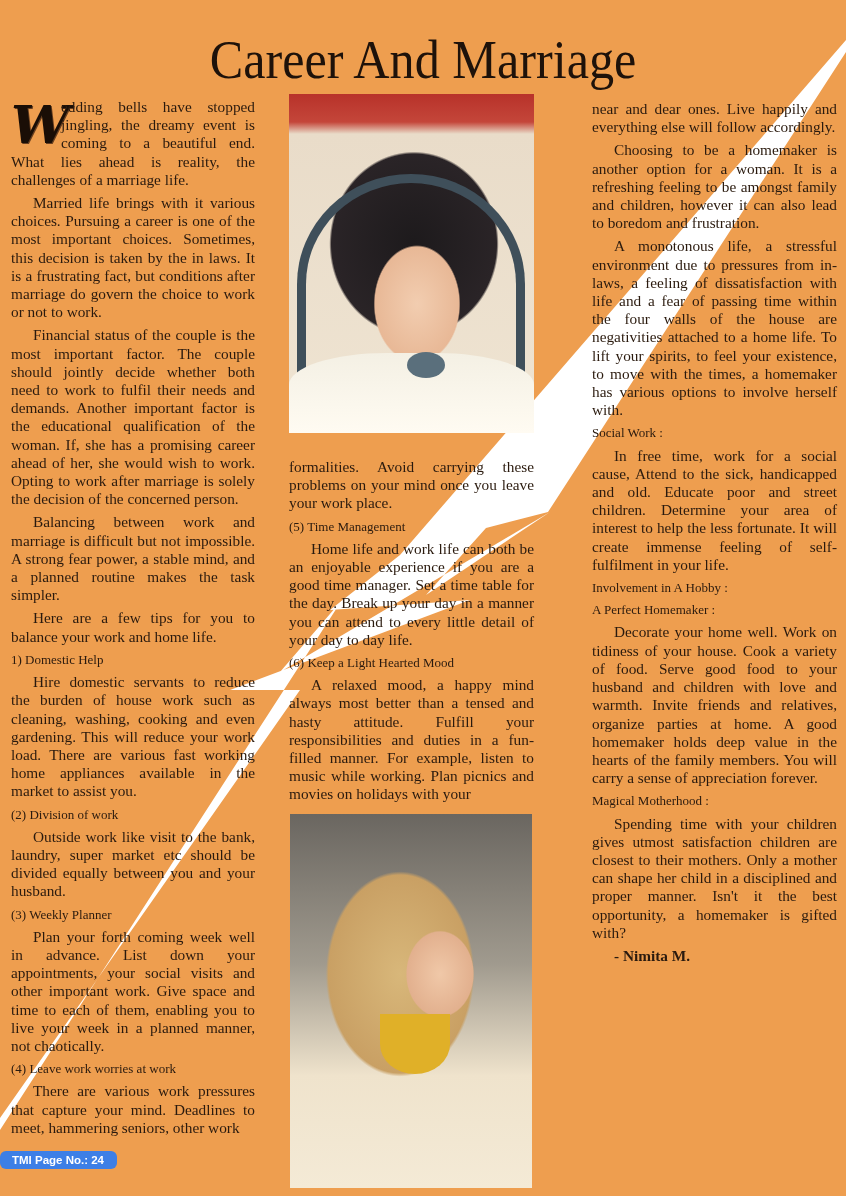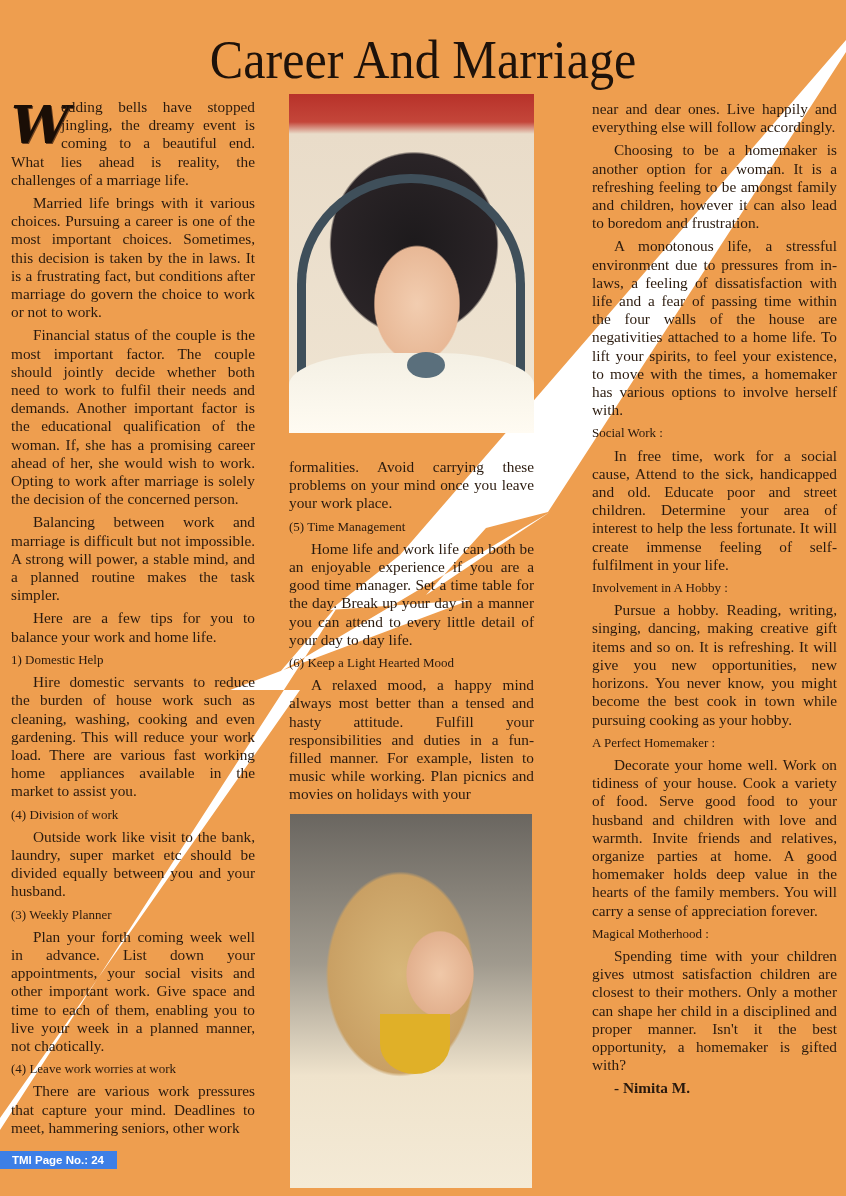--- a/index.html
+++ b/index.html
@@ -49,21 +49,21 @@
         radial-gradient(ellipse 55px 70px at 150px 160px, #f0c8a8 0%, #e2b08e 60%, rgba(0,0,0,0) 62%),
         radial-gradient(ellipse 130px 180px at 110px 160px, #d8b77a 0%, #c9a064 55%, rgba(0,0,0,0) 57%),
         linear-gradient(180deg, #6a6660 0%, #a09a8e 40%, #efe3cc 70%, #f4ead6 100%);
     }
     .photo2 .necklace { position: absolute; left: 90px; top: 200px; width: 70px; height: 60px; background: #e0b028; border-radius: 0 0 50% 50%; }
     .photo-label { position: absolute; left: 0; bottom: 0; font-size: 0; }
     .pagetag {
       position: absolute; left: 0; top: 1151px; width: 117px; height: 18px; z-index: 4;
       background: #3d7fe6; color: #ffffff;
       font-family: "Liberation Sans", "DejaVu Sans", sans-serif; font-weight: bold;
-      font-size: 11.5px; line-height: 18px; padding-left: 12px; box-sizing: border-box;
+      font-size: 11.5px; line-height: 18px; padding-left: 12px; box-sizing: border-box; border-radius: 6px;
     }
     .signature { font-weight: bold; margin-top: 8px; text-indent: 0; }
   </style>
 </head>
 <body>
 
 <svg class="bolt" viewBox="0 0 846 1196" xmlns="http://www.w3.org/2000/svg">
   <polygon fill="#FFFFFF" points="846,40 846,52 548,512 486,528 426,595 550,512 280,672 342,600 0,1130 0,1118 300,690 230,690 470,600 330,610 400,555 846,40"></polygon>
   <polygon fill="#FFFFFF" points="846,42 846,54 600,330 560,410 545,440 470,520 400,560 520,520 300,700 350,650 0,1128 0,1110 290,700 240,690 290,650 400,595 460,520 520,440 560,380" opacity="0"></polygon>
 </svg>
@@ -81,25 +81,25 @@
   <div class="necklace"></div>
   <span class="photo-label">Bride in embroidered veil with gold jewellery</span>
 </div>
 
 <div class="col col1">
   <p class="noind">
     <span class="dropcap">W</span><span>edding bells have stopped jingling, the dreamy event is coming to a beautiful end. What lies ahead is reality, the challenges of a marriage life.</span>
   </p>
   <p>Married life brings with it various choices.  Pursuing a career is one of the most important choices. Sometimes, this decision is taken by the in laws. It is a frustrating fact, but conditions after marriage do govern the choice to work or not to work.</p>
   <p>Financial status of the couple is the most important factor. The couple should jointly decide whether both need to work to fulfil their needs and demands. Another important factor is the educational qualification of the woman.  If, she has a promising career ahead of her, she would wish to work. Opting to work after marriage is solely the decision of the concerned person.</p>
-  <p>Balancing between work and marriage is difficult but not impossible. A strong will power, a stable mind, and a planned routine makes the task simpler.</p>
+  <p>Balancing between work and marriage is difficult but not impossible. A strong fear power, a stable mind, and a planned routine makes the task simpler.</p>
   <p>Here are a few tips for you to balance your work and home life.</p>
   <h3>1)  Domestic Help</h3>
   <p>Hire domestic servants to reduce the burden of house work such as cleaning, washing, cooking and even gardening.  This will reduce your work load.  There are various fast working home appliances available in the market to assist you.</p>
-  <h3>(4)  Division of work</h3>
+  <h3>(2)  Division of work</h3>
   <p>Outside work like visit to the bank, laundry, super market etc should be divided equally between you and your husband.</p>
   <h3>(3)  Weekly Planner</h3>
   <p>Plan your forth coming week well in advance.  List down your appointments, your social visits and other important work.  Give space and time to each of them, enabling you to live your week in a planned manner, not chaotically.</p>
   <h3>(4)  Leave work worries at work</h3>
   <p>There are various work pressures that capture your mind.  Deadlines to meet, hammering seniors, other work</p>
 </div>
 
 <div class="col col2">
   <p class="noind">formalities.  Avoid carrying these problems on your mind once you leave your work place.</p>
   <h3>(5)  Time Management</h3>
@@ -108,21 +108,20 @@
   <p>A relaxed mood, a happy mind always most better than a tensed and hasty attitude.  Fulfill your responsibilities and duties in a fun-filled manner.  For example, listen to music while working.  Plan picnics and movies on holidays with your</p>
 </div>
 
 <div class="col col3">
   <p class="noind">near and dear ones.  Live happily and everything else will follow accordingly.</p>
   <p>Choosing to be a homemaker is another option for a woman.  It is a refreshing feeling to be amongst family and children, however it can also lead to boredom and frustration.</p>
   <p>A monotonous life, a stressful environment due to pressures from in-laws, a feeling of dissatisfaction with life and a fear of passing time within the four walls of the house are negativities attached to a home life. To lift your spirits, to feel your existence, to move with the times, a homemaker has various options to involve herself with.</p>
   <h3>Social Work :</h3>
   <p>In free time, work for a social cause, Attend to the sick, handicapped and old.  Educate poor and street children. Determine your area of interest to help the less fortunate. It will create immense feeling of self-fulfilment in your life.</p>
   <h3>Involvement in A Hobby :</h3>
-  <p>Pursue a hobby.  Reading, writing, singing, dancing, making creative gift items and so on.  It is refreshing.  It will give you new opportunities, new horizons.  You never know, you might become the best cook in town while pursuing cooking as your hobby.</p>
   <h3>A Perfect Homemaker :</h3>
   <p>Decorate your home well.  Work on tidiness of your house.  Cook a variety of food.  Serve good food to your husband and children with love and warmth.  Invite friends and relatives, organize parties at home.  A good homemaker holds deep value in the hearts of the family members. You will carry a sense of appreciation forever.</p>
   <h3>Magical Motherhood :</h3>
   <p>Spending time with your children gives utmost satisfaction children are closest to their mothers.  Only a mother can shape her child in a disciplined and proper manner. Isn't it the best opportunity, a homemaker is gifted with?</p>
   <p class="signature">- Nimita M.</p>
 </div>
 
 <div class="pagetag">TMI Page No.: 24</div>
 
 </body></html>

